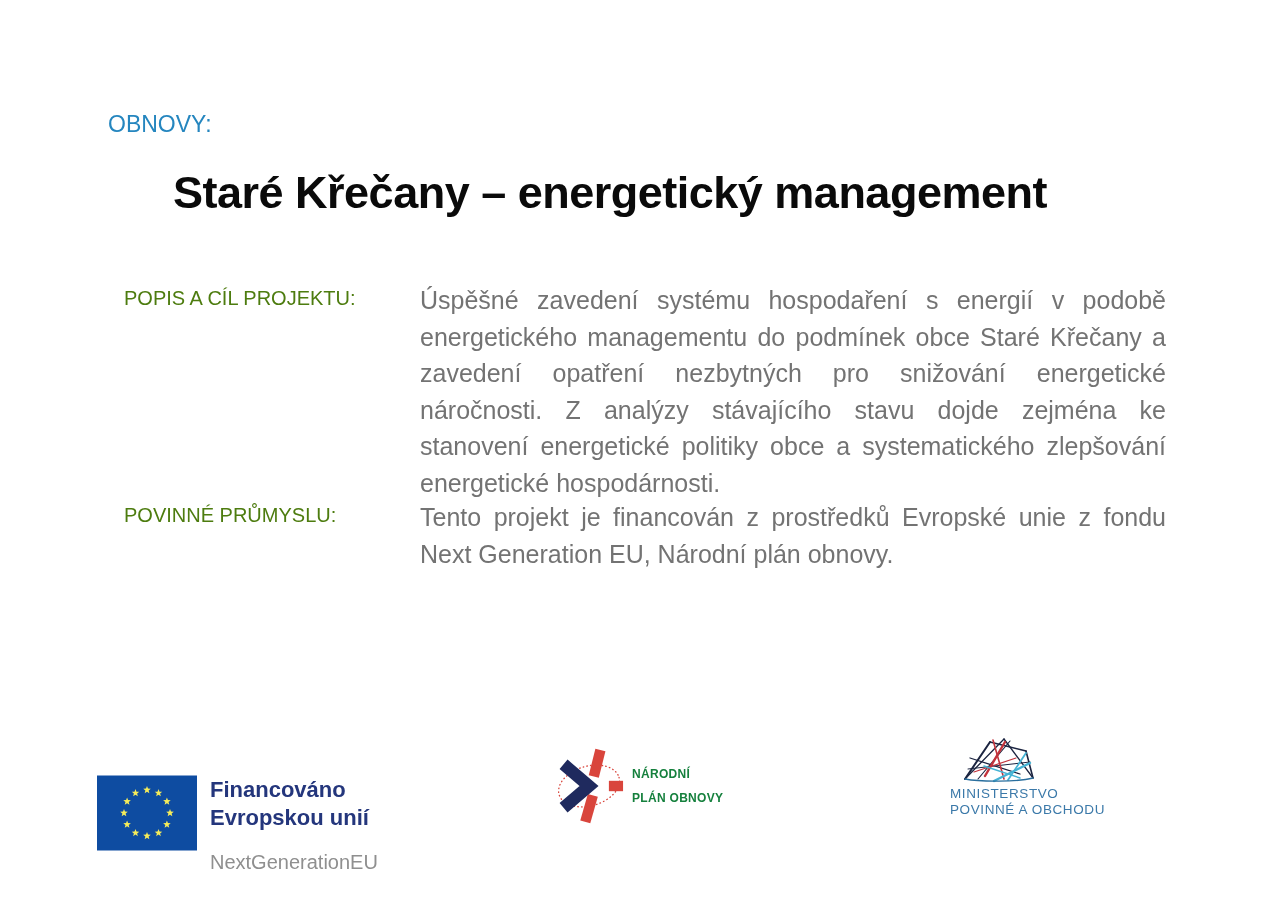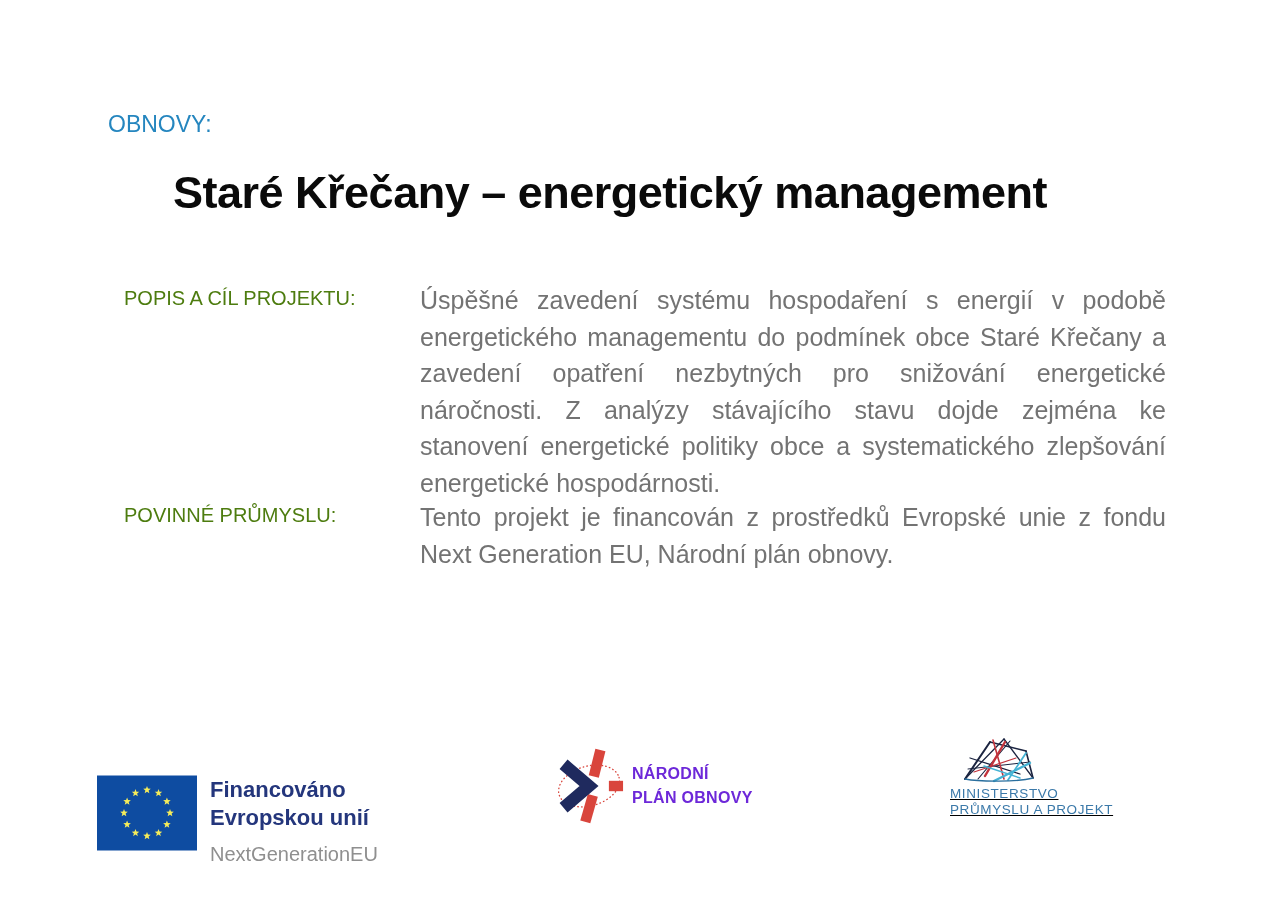--- a/index.html
+++ b/index.html
@@ -71,51 +71,51 @@
     font-size: 22px;
     font-weight: 700;
     color: #24367C;
     line-height: 28px;
   }
   .eu-line.gray {
     font-size: 20px;
     font-weight: 400;
     color: #8F8F8F;
     line-height: 26px;
-    margin-top: 9px;
+    margin-top: 17px;
   }
 
   .npo-logo {
     position: absolute;
     left: 556px;
     top: 744px;
     display: flex;
     align-items: center;
   }
   .npo-mark { display: block; }
   .npo-text { margin-left: 8px; }
   .npo-line {
-    font-size: 16px;
+    font-size: 12px;
     font-weight: 700;
-    color: #6d28d9;
+    color: #15803d;
     line-height: 24px;
     letter-spacing: 0.3px;
     white-space: nowrap;
   }
 
   .mpo-logo {
     position: absolute;
     left: 950px;
     top: 736px;
     display: flex;
     flex-direction: column;
     align-items: flex-start;
   }
   .mpo-mark { display: block; margin-left: 10px; }
-  .mpo-text { margin-top: 3px; text-decoration: underline; }
+  .mpo-text { margin-top: 3px; }
   .mpo-line {
     font-size: 13.5px;
     color: #3B79A9;
     line-height: 15.5px;
     letter-spacing: 0.6px;
     white-space: nowrap;
   }
 </style>
 </head>
 <body>
@@ -191,17 +191,17 @@
         <path d="M33 4 L44 43" stroke="#C2333C" stroke-width="1.6"></path>
         <path d="M14 36 L56 22" stroke="#C2333C" stroke-width="1.2"></path>
         <path d="M34 45 L70 27" stroke="#45B3D4" stroke-width="2.4"></path>
         <path d="M48 44 L66 17" stroke="#45B3D4" stroke-width="1.8"></path>
         <path d="M24 30 L60 42" stroke="#45B3D4" stroke-width="1.4"></path>
         <path d="M5 43 C20 46 58 46 73 42" stroke="#2A6F9E" stroke-width="1.4"></path>
       </g>
     </svg>
     <div class="mpo-text">
       <div class="mpo-line">MINISTERSTVO</div>
-      <div class="mpo-line">PRŮMYSLU A PROJEKT</div>
+      <div class="mpo-line">POVINNÉ A OBCHODU</div>
     </div>
   </div>
 
 </div>
 
 </body></html>

